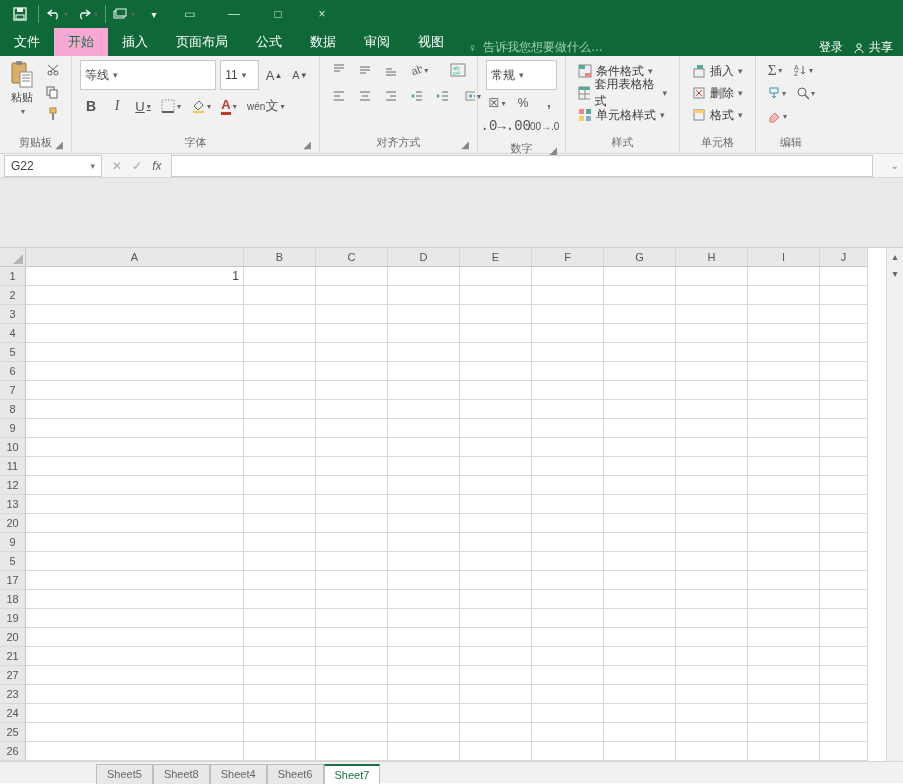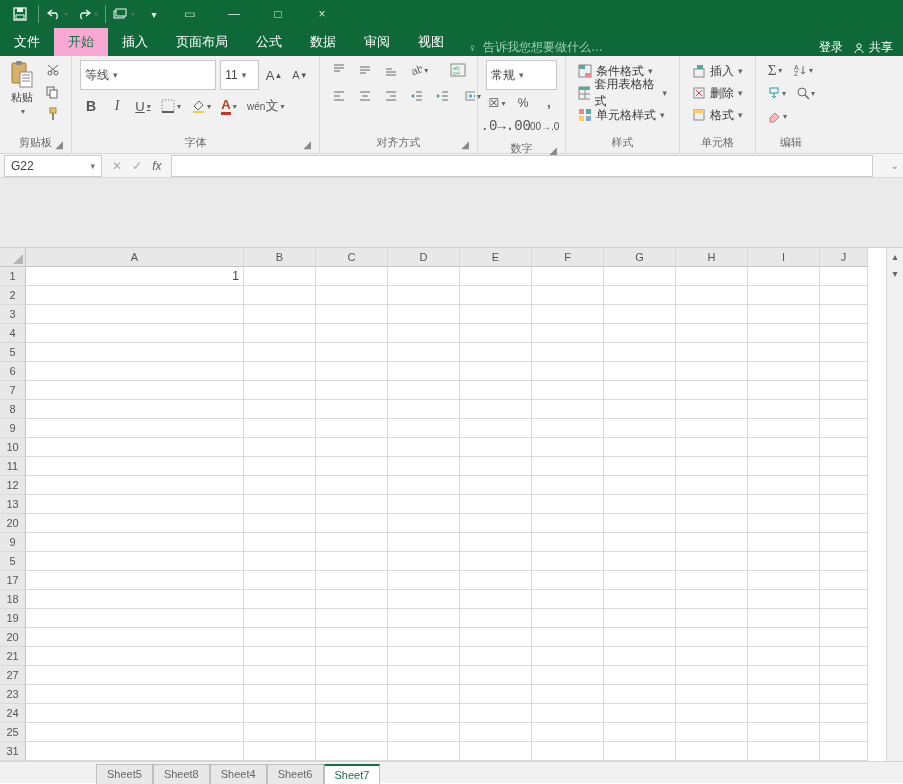--- a/index.html
+++ b/index.html
@@ -469,21 +469,21 @@
         <div class="hdrcell">5</div>
         <div class="hdrcell">17</div>
         <div class="hdrcell">18</div>
         <div class="hdrcell">19</div>
         <div class="hdrcell">20</div>
         <div class="hdrcell">21</div>
         <div class="hdrcell">27</div>
         <div class="hdrcell">23</div>
         <div class="hdrcell">24</div>
         <div class="hdrcell">25</div>
-        <div class="hdrcell">31</div>
+        <div class="hdrcell">26</div>
       </div>
   </div>
   <div class="gridwrap" style="flex:1;">
     <div class="colhdrs" id="colhdrs">
         <div class="colhdr" style="width: 218px;">A</div>
         <div class="colhdr" style="width: 72px;">B</div>
         <div class="colhdr" style="width: 72px;">C</div>
         <div class="colhdr" style="width: 72px;">D</div>
         <div class="colhdr" style="width: 72px;">E</div>
         <div class="colhdr" style="width: 72px;">F</div>

